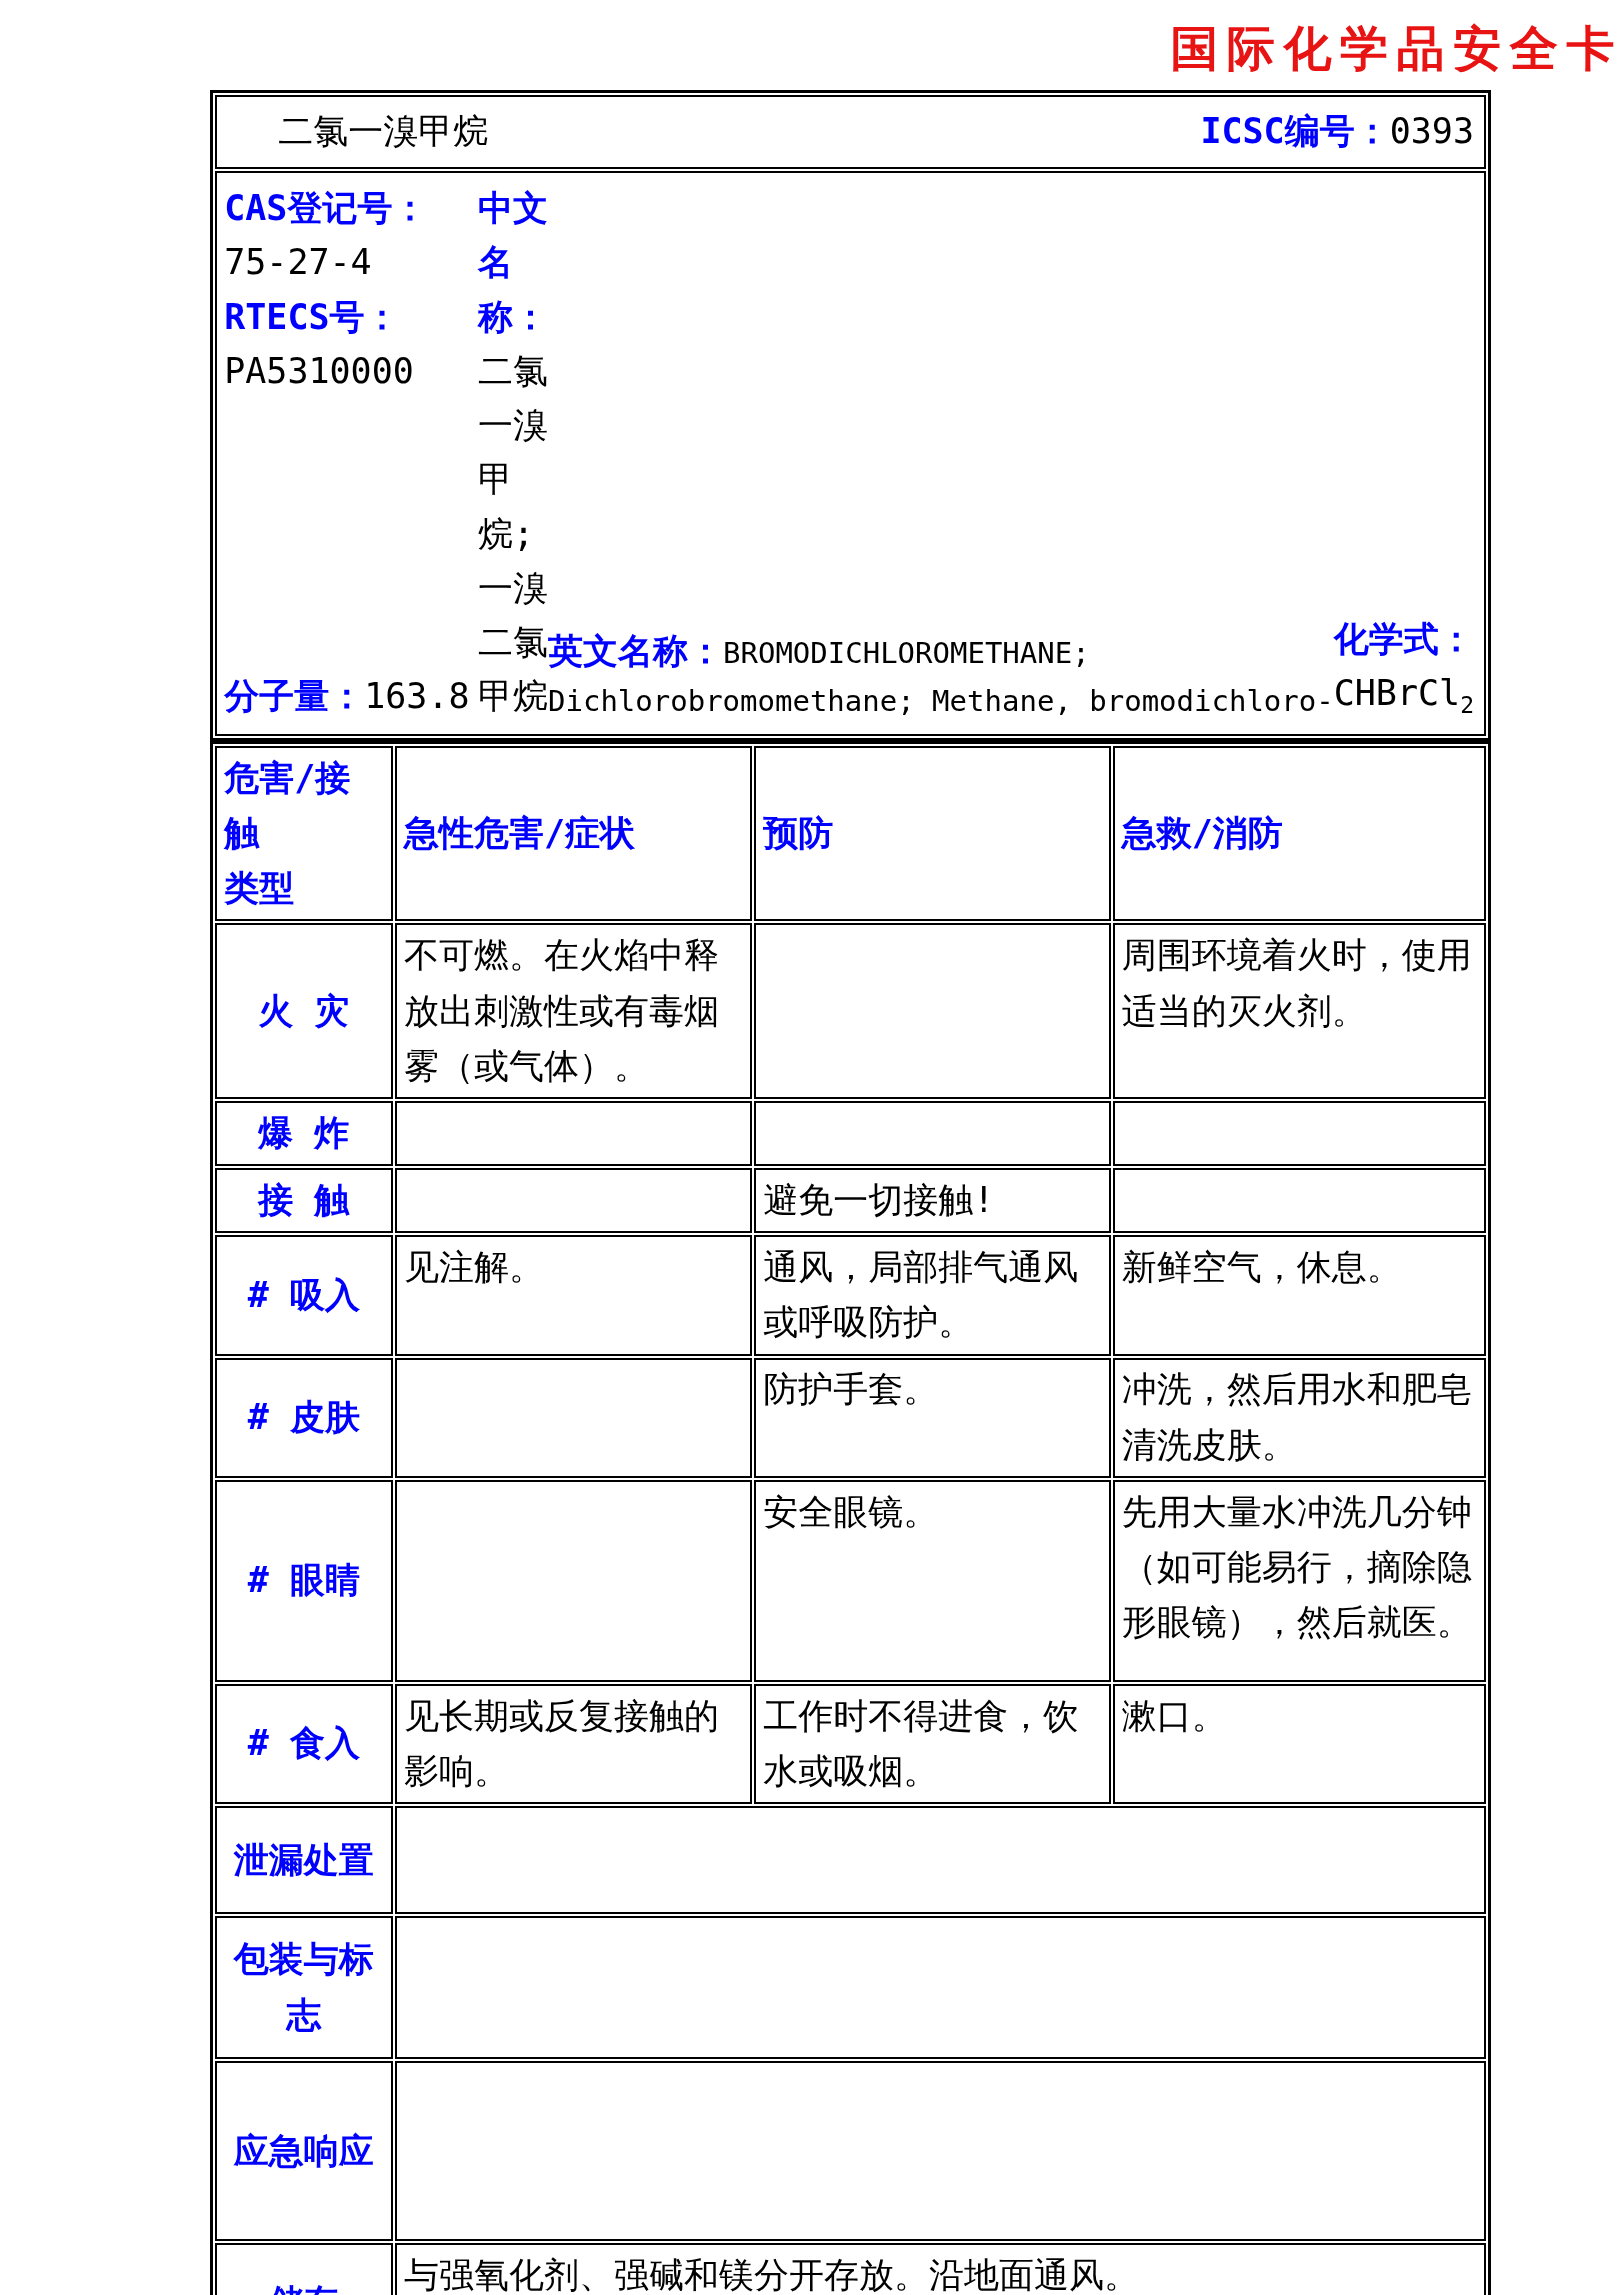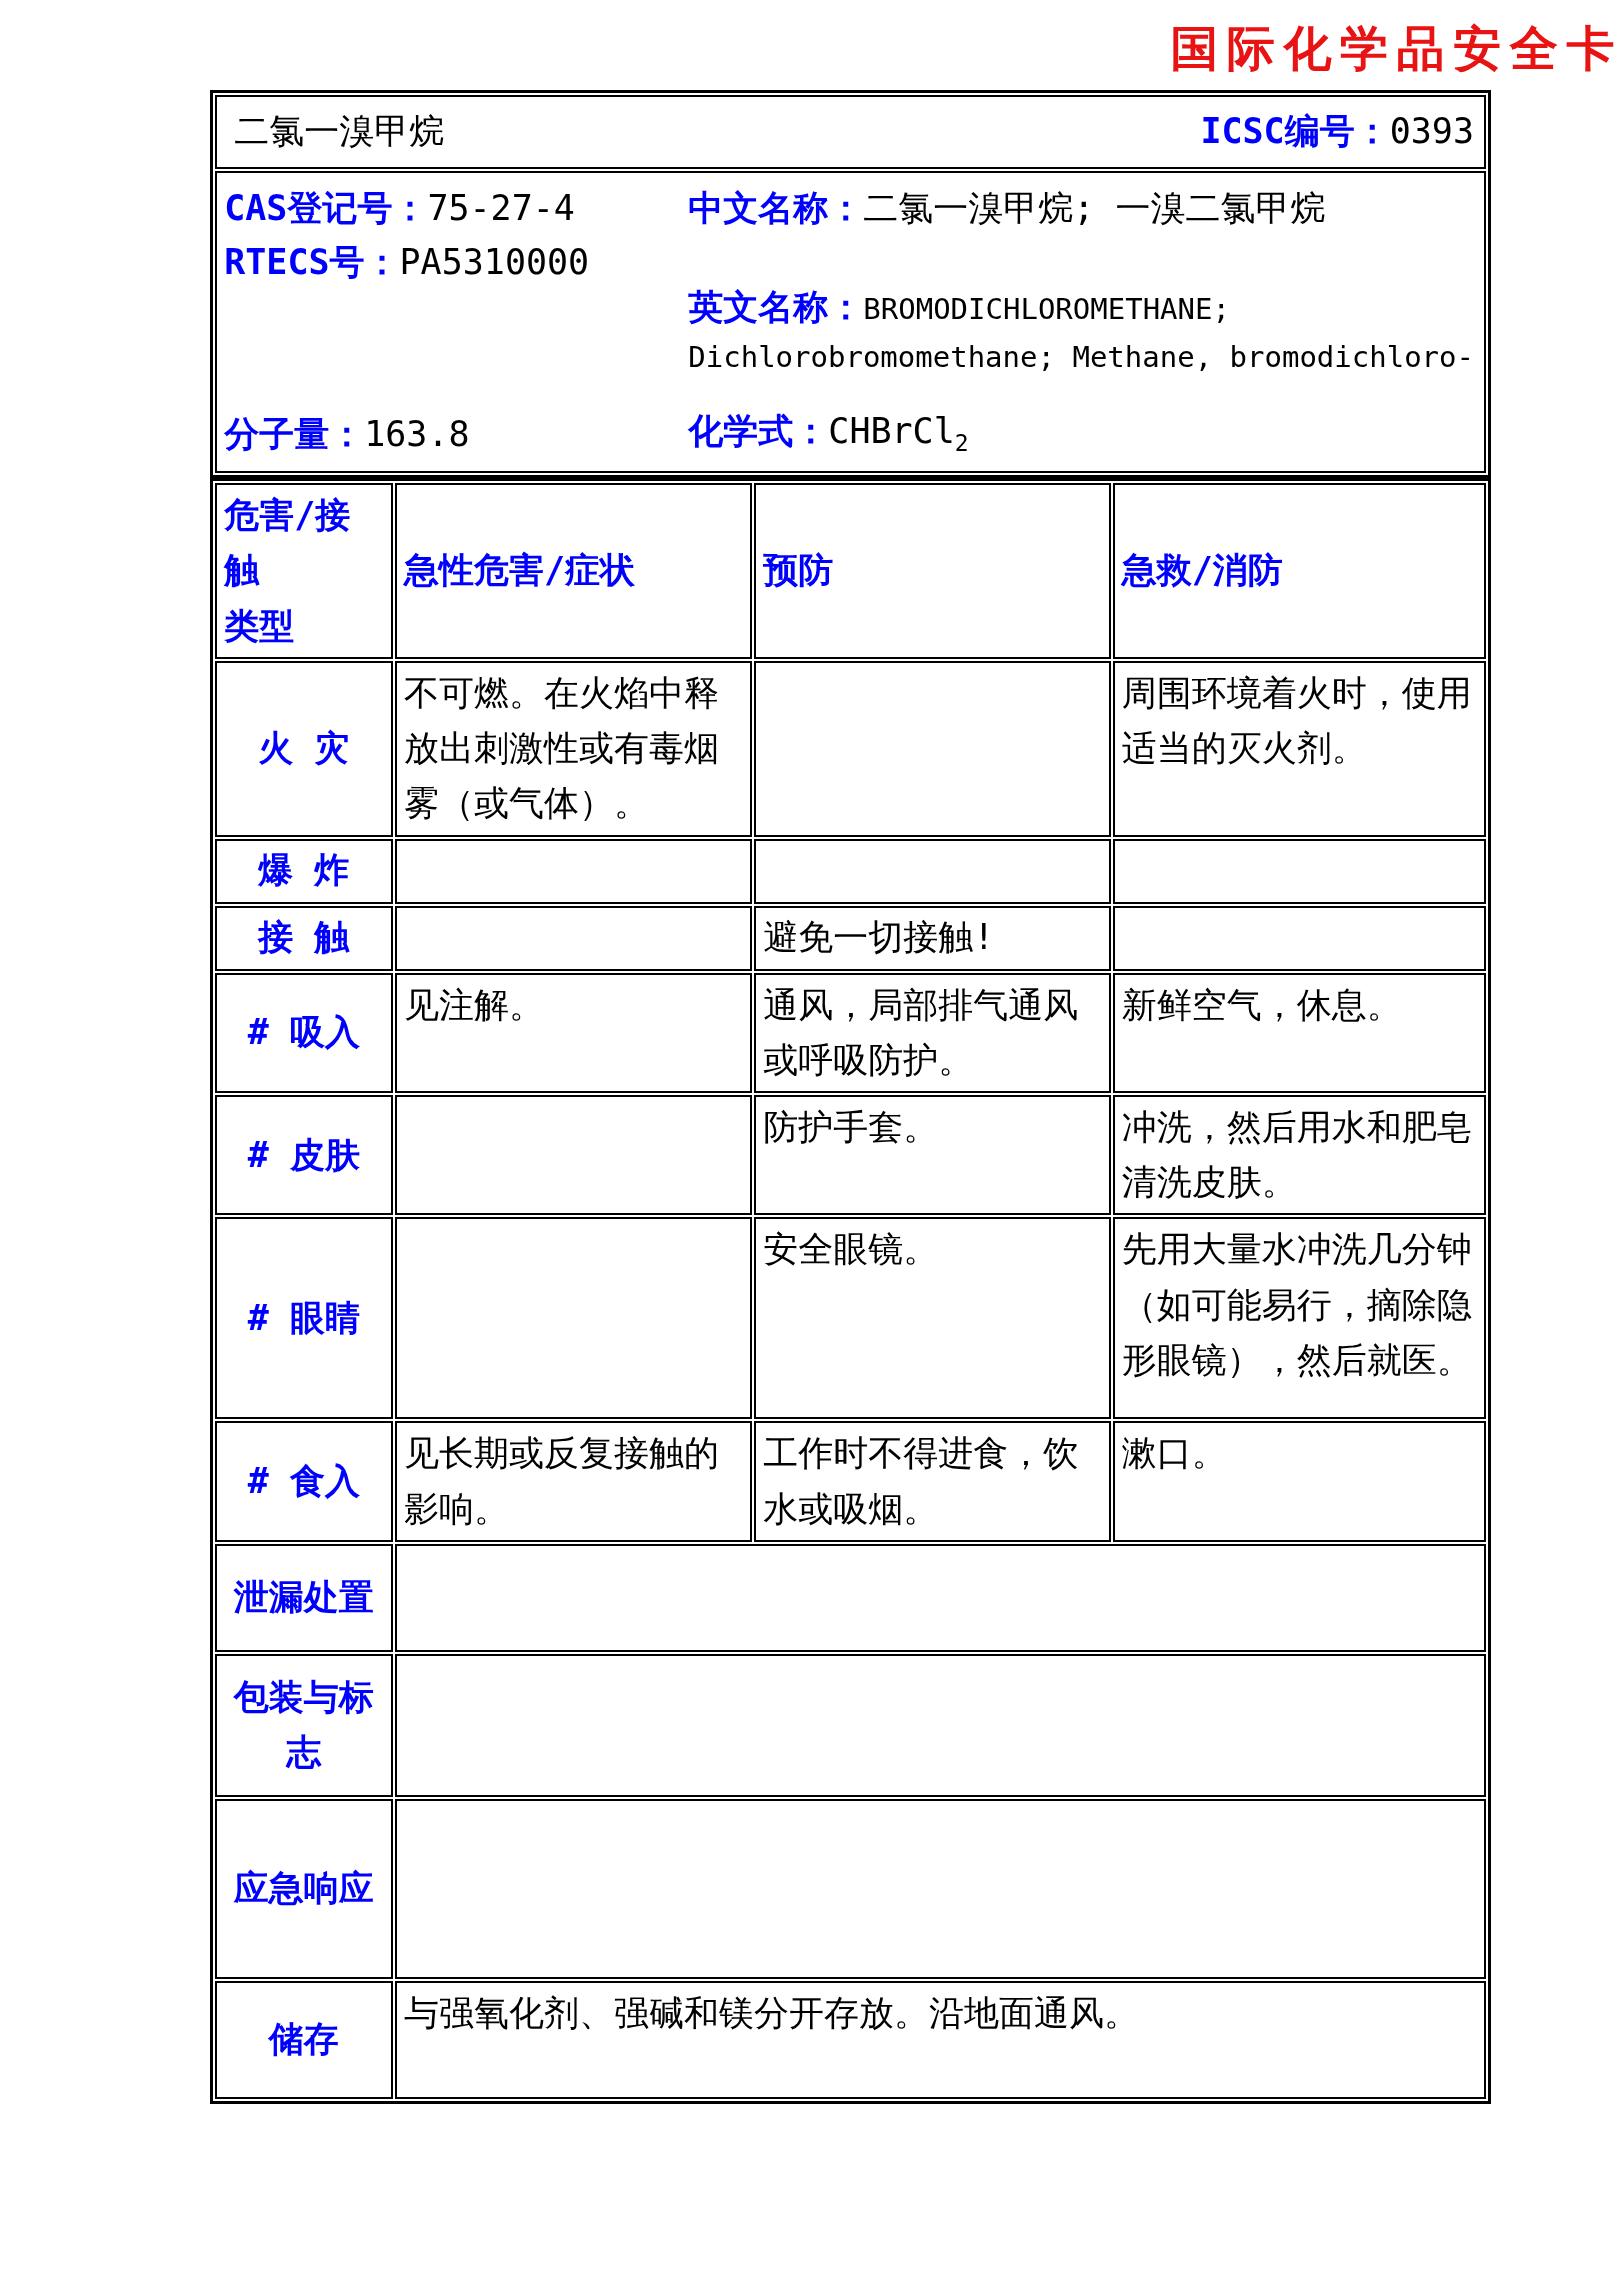--- a/index.html
+++ b/index.html
@@ -27,26 +27,26 @@
   .blue{color:#0000ff;font-weight:bold;}
   .label{
     color:#0000ff;font-weight:bold;text-align:center;
     vertical-align:middle;white-space:pre-line;
   }
   .head-cell{
     color:#0000ff;font-weight:bold;text-align:left;
     vertical-align:middle;white-space:pre-line;font-size:35px;
   }
   
-  .name-flex{display:flex;justify-content:space-between;align-items:center;}
+  .name-flex{display:flex;justify-content:space-between;align-items:center;margin-left:44px;}
   .name-row{padding:7.2px 10px 7.2px 17.3px;vertical-align:middle;}
   .info-row{padding:8.6px 10px 10px 7.2px;}
   .info-flex{display:flex;min-height:280px;}
   .info-left{width:472px;display:flex;flex-direction:column;}
-  .info-right{flex:1;display:flex;flex-direction:column;}
+  .info-right{flex:1;display:flex;flex-direction:row;align-items:flex-end;}
   .line{line-height:1.55;}
   .push{margin-top:auto;}
   .en-block{margin-top:45px;}
   .en{font-size:29px;white-space:nowrap;}
   sub{font-size:23px;}
   .cell{}
 </style>
 </head>
 <body>
 

